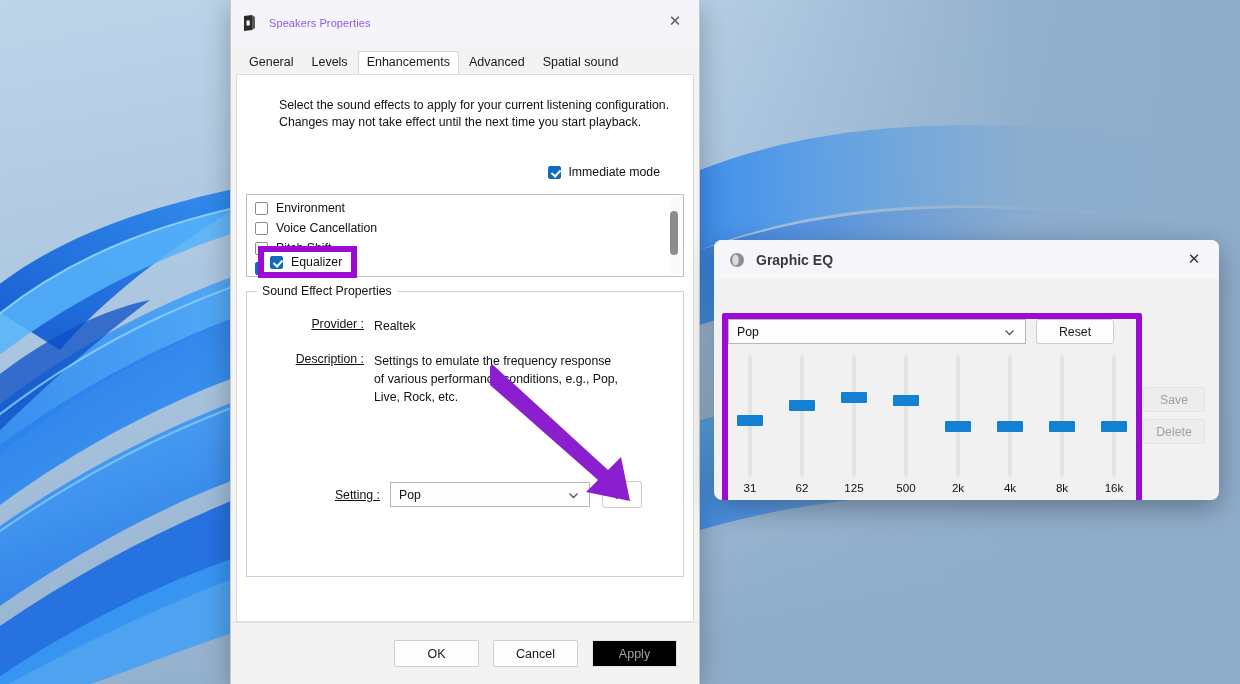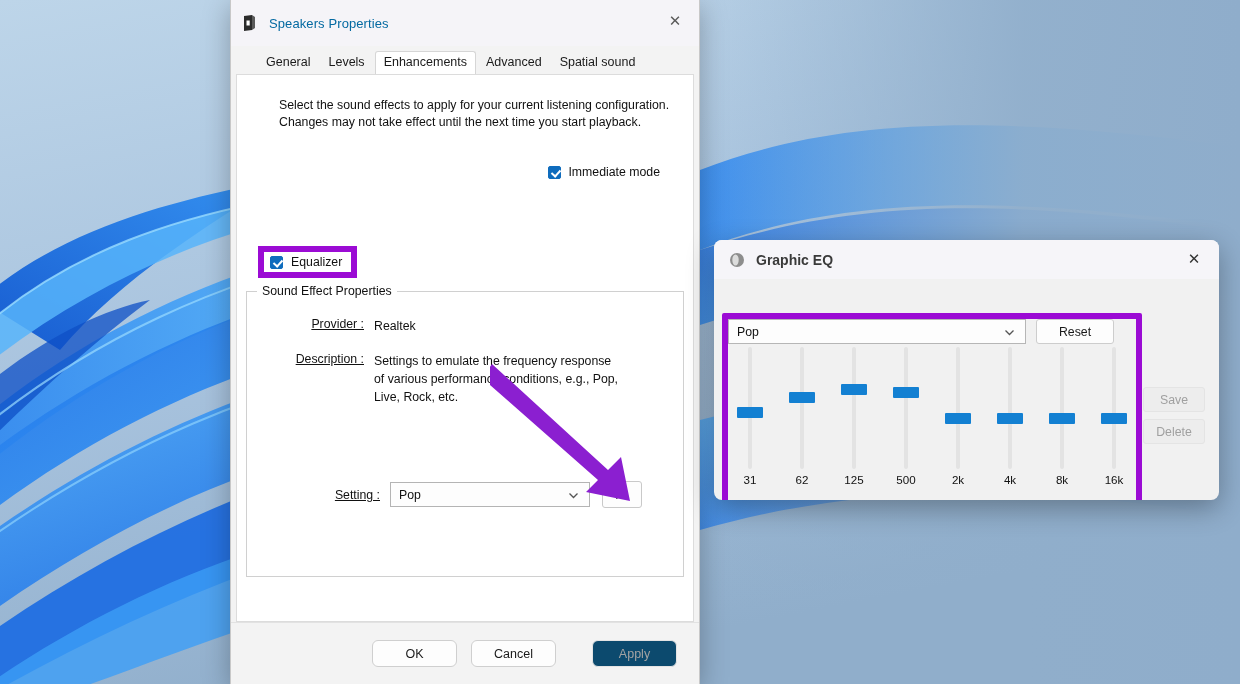--- a/index.html
+++ b/index.html
@@ -20,30 +20,30 @@
     position:absolute; left:230px; top:0px; width:470px; height:684px;
     background:#f3f3f3;
     border-left:1px solid #c8c8c8; border-right:1px solid #c8c8c8;
     box-shadow:0 6px 26px rgba(0,0,0,.28);
   }
   #props-titlebar{
     height:46px; background:#f5f4f8; display:flex; align-items:center;
     padding:0 6px 0 10px; position:relative;
   }
   .tb-icon{ width:18px; height:18px; margin-right:10px; flex:0 0 auto; }
-  #props-title{ font-size:13px; color:#0369a1; letter-spacing:.1px; }
+  #props-title{ font-size:11px; color:#8b5cf6; letter-spacing:.1px; }
   #props-close{
     position:absolute; right:4px; top:4px; width:40px; height:34px;
     display:flex; align-items:center; justify-content:center;
     color:#5a5a5a; font-size:15px; cursor:default;
   }
 
   
   #props-tabs{
-    display:flex; align-items:flex-end; padding-left:27px; height:28px;
+    display:flex; align-items:flex-end; padding-left:10px; height:28px;
     position:relative;
   }
   .tab{
     font-size:12.5px; color:#1a1a1a; padding:3px 8px 4px 8px;
     margin-right:2px; line-height:1.2; white-space:nowrap;
   }
   .tab.active{ background:#ffffff; border:1px solid #d6d6d6; border-bottom:none;
     border-radius:3px 3px 0 0; padding:3px 8px 5px 8px; position:relative; top:1px; }
 
   
@@ -120,25 +120,25 @@
     font-size:13px; color:#333; letter-spacing:1px;
   }
 
   
   #props-footer{
     position:absolute; left:0; right:0; bottom:0; height:62px;
     display:flex; align-items:center; justify-content:flex-end; gap:14px;
     padding-right:22px; background:#f3f3f3; border-top:1px solid #e2e2e2;
   }
   .btn{
-    width:85px; height:27px; border:1px solid #cfcfcf; border-radius:6px;
+    width:85px; height:27px; border:1px solid #cfcfcf; border-radius:1px;
     background:#fdfdfd; font-size:12.5px; color:#1a1a1a;
     display:flex; align-items:center; justify-content:center;
   }
-  .btn.disabled{ color:#a3a3a3; border-color:#e4e4e4; background:#0c4a6e;margin-left:22px; }
+  .btn.disabled{ color:#a3a3a3; border-color:#e4e4e4; background:#000000; }
 
   
   #eq-window{
     position:absolute; left:714px; top:240px; width:505px; height:260px;
     background:#f1f1f1; border-radius:8px;
     box-shadow:0 8px 28px rgba(0,0,0,.32);
     overflow:hidden;
   }
   #eq-titlebar{
     height:39px; background:#f6f5f9; display:flex; align-items:center;
@@ -168,21 +168,21 @@
     display:flex; align-items:center; padding:0 8px; font-size:12.3px; color:#111;
     position:relative;
   }
   #eq-select .chev{ position:absolute; right:9px; top:6px; }
   #reset-button{
     width:78px; height:25px; background:#fdfdfd; border:1px solid #cdcdcd;
     border-radius:3px; display:flex; align-items:center; justify-content:center;
     font-size:12.3px; color:#1a1a1a;
   }
   #sliders{
-    position:absolute; left:0; top:28px; width:100%; height:148px;
+    position:absolute; left:0; top:36px; width:100%; height:148px;
     display:flex; justify-content:space-between; padding:0 4px;
   }
   .band{ width:36px; display:flex; flex-direction:column; align-items:center; }
   .band-track-wrap{ position:relative; width:36px; height:122px; }
   .band-track{
     position:absolute; left:50%; transform:translateX(-50%);
     top:0; width:4px; height:122px; background:#e3e3e3; border-radius:2px;
   }
   .band-thumb{
     position:absolute; left:50%; transform:translateX(-50%);
@@ -290,20 +290,42 @@
 
   <div id="tab-page">
 
     <div id="intro">Select the sound effects to apply for your current listening configuration. Changes may not take effect until the next time you start playback.</div>
 
     <div id="immediate-row">
       <span class="cb checked"></span>
       <span>Immediate mode</span>
     </div>
 
+    <div id="effects-list">
+      <div id="list-scrollbar">
+        <div id="list-thumb"></div>
+      </div>
+      <div class="effect-row" style="margin-top:3px;">
+        <span class="cb"></span>
+        <span>Environment</span>
+      </div>
+      <div class="effect-row">
+        <span class="cb"></span>
+        <span>Voice Cancellation</span>
+      </div>
+      <div class="effect-row">
+        <span class="cb"></span>
+        <span>Pitch Shift</span>
+      </div>
+      <div class="effect-row">
+        <span class="cb checked"></span>
+        <span>Equalizer</span>
+      </div>
+
+    </div>
 
     <div id="sep-group">
       <span id="sep-legend">Sound Effect Properties</span>
 
       <div class="field-row" id="provider-row">
         <span class="field-label">Provider :</span>
         <span class="field-value">Realtek</span>
       </div>
 
       <div class="field-row" id="desc-row">

